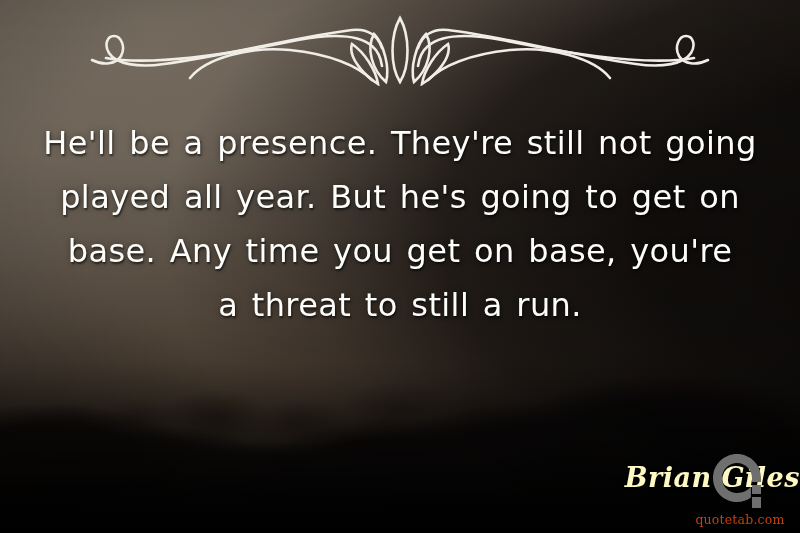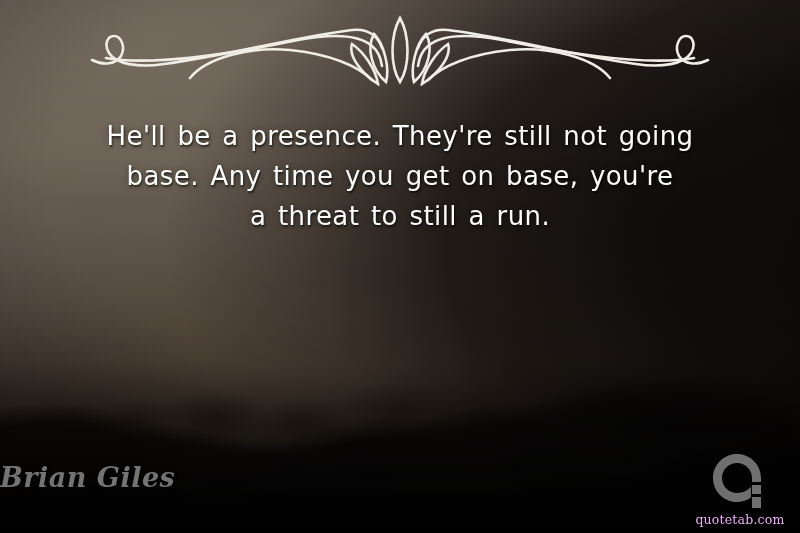--- a/index.html
+++ b/index.html
@@ -99,39 +99,39 @@
     flex: none;
   }
   #ornament svg { display: block; width: 100%; height: 100%; }
 
   #quote-text {
     margin: 30px 30px 0 30px;
     width: 740px;
     text-align: center;
     color: #fdfdfb;
     font-family: "DejaVu Sans", sans-serif;
-    font-size: 26px;
-    line-height: 40px;
+    font-size: 32px;
+    line-height: 54px;
     letter-spacing: 0.4px;
     word-spacing: 3px;
     font-weight: 400;
     text-shadow:
        1px 2px 2px rgba(0,0,0,0.55),
        0 0 6px rgba(0,0,0,0.35);
   }
   
   #quote-text .q { font-variant: normal; }
 
   #author-name {
     position: absolute;
     left: 0;
     right: 0;
     top: 462px;
-    text-align: left;
-    color: #737373;
+    text-align: right;
+    color: #fef9c3;
     font-family: "DejaVu Serif", serif;
     font-style: italic;
     font-weight: bold;
     font-size: 27px;
     letter-spacing: 0.5px;
     text-shadow: 1px 2px 3px rgba(0,0,0,0.75);
   }
 
   
   #watermark {
@@ -139,21 +139,21 @@
     right: 12px;
     bottom: 6px;
     width: 96px;
     display: flex;
     flex-direction: column;
     align-items: center;
   }
   #logo-mark { width: 58px; height: 58px; display: block; }
   #logo-text {
     margin-top: 2px;
-    color: #f0abfc;
+    color: #c2410c;
     font-family: "DejaVu Serif", serif;
     font-size: 12.5px;
     letter-spacing: 0.2px;
     white-space: nowrap;
   }
 </style>
 </head>
 <body>
 
 <div id="quote-card">
@@ -190,20 +190,21 @@
           <path d="M296 68 C 282 56, 276 34, 284 20 C 294 30, 300 54, 296 68 Z"></path>
           <path d="M324 68 C 338 56, 344 34, 336 20 C 326 30, 320 54, 324 68 Z"></path>
           <path d="M288 70 C 272 60, 258 42, 262 30 C 274 38, 286 56, 288 70 Z"></path>
           <path d="M332 70 C 348 60, 362 42, 358 30 C 346 38, 334 56, 332 70 Z"></path>
         </g>
       </svg>
     </div>
 
     <div id="quote-text">
       <div class="q">He'll be a presence. They're still not going</div>
+      <div class="q">played all year. But he's going to get on</div>
       <div class="q">base. Any time you get on base, you're</div>
       <div class="q">a threat to still a run.</div>
     </div>
   </div>
 
   <div id="author-name">Brian Giles</div>
 
   <div id="watermark">
     <svg id="logo-mark" viewBox="0 0 58 58" xmlns="http://www.w3.org/2000/svg" aria-hidden="true">
 

